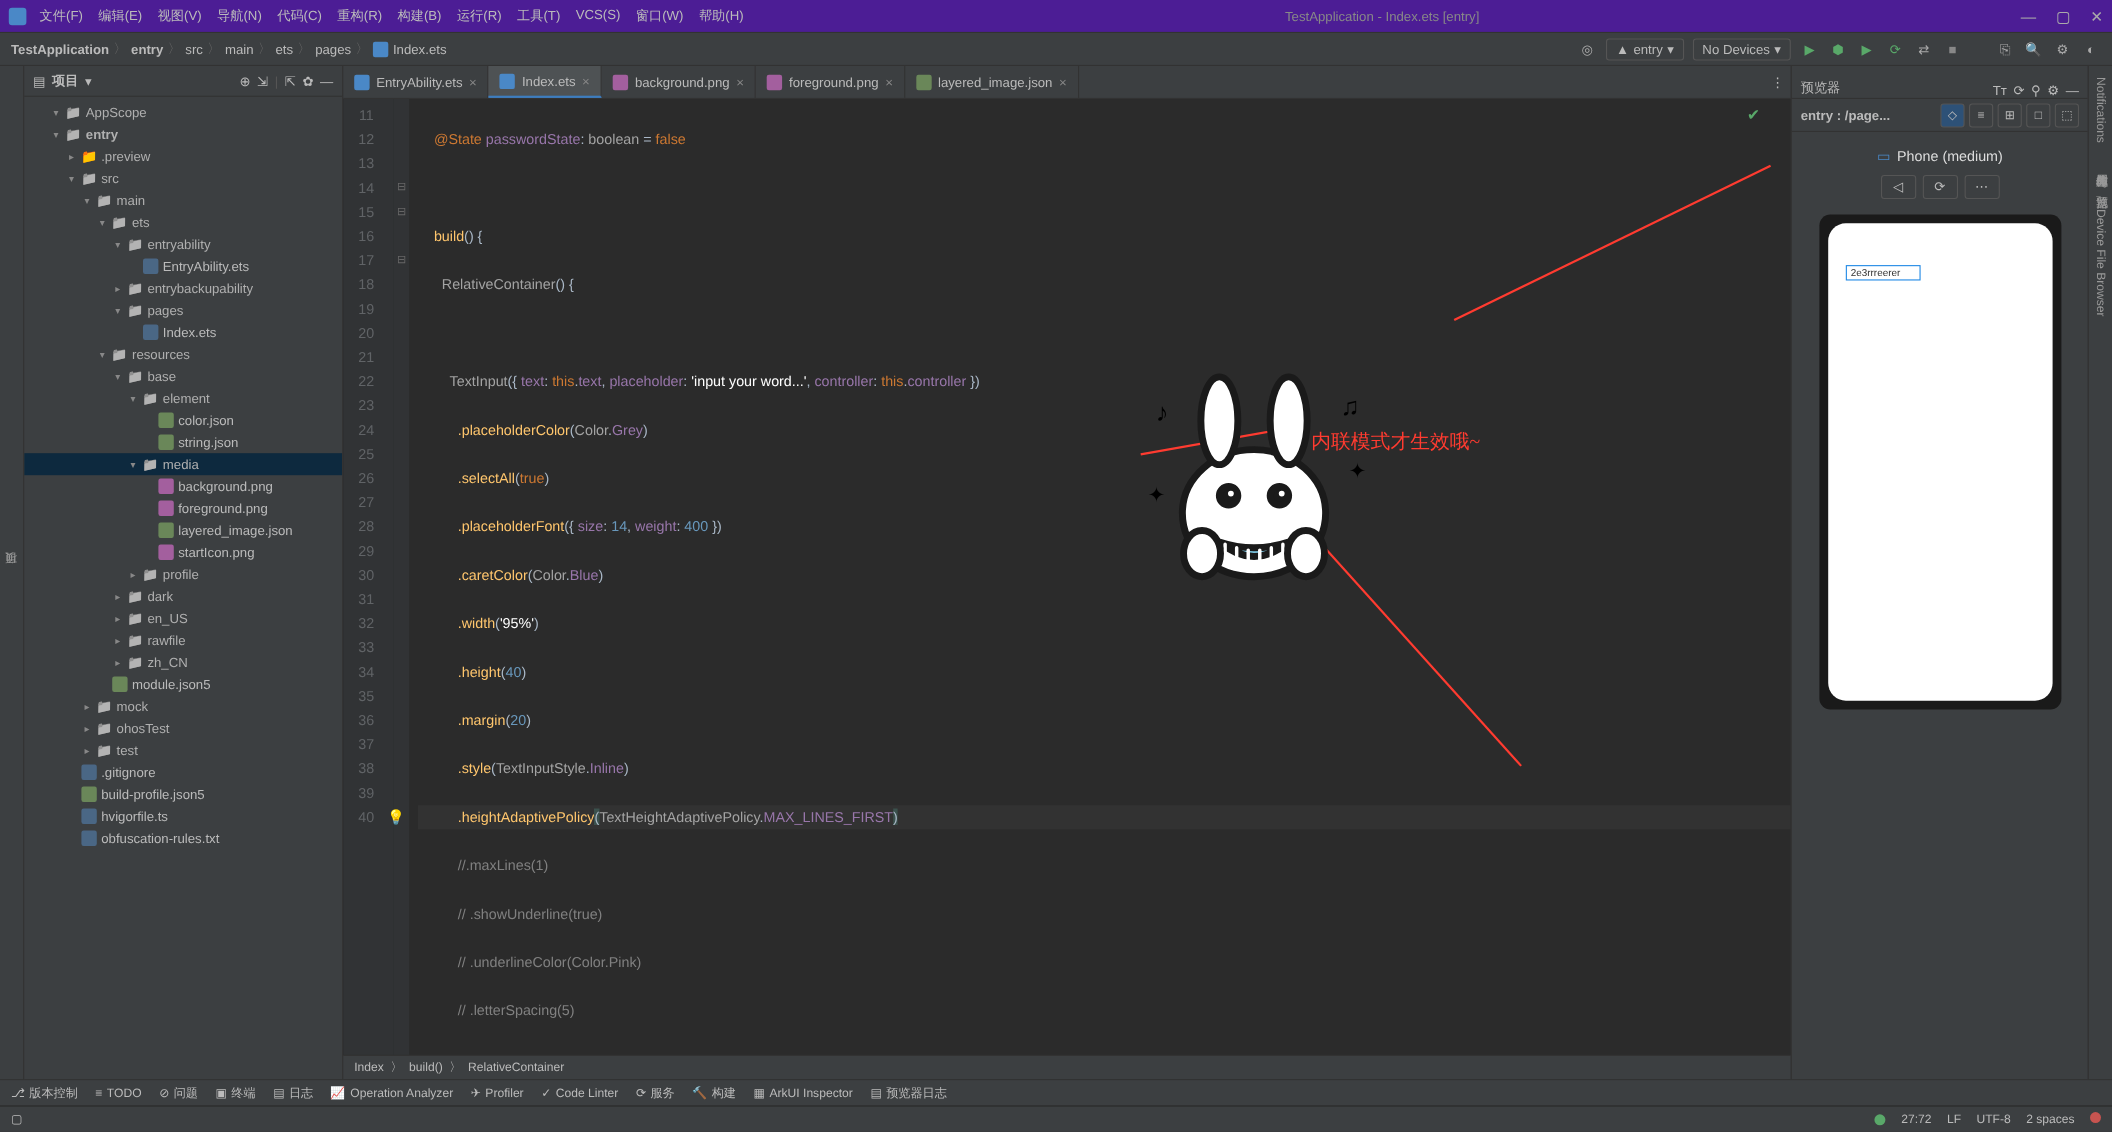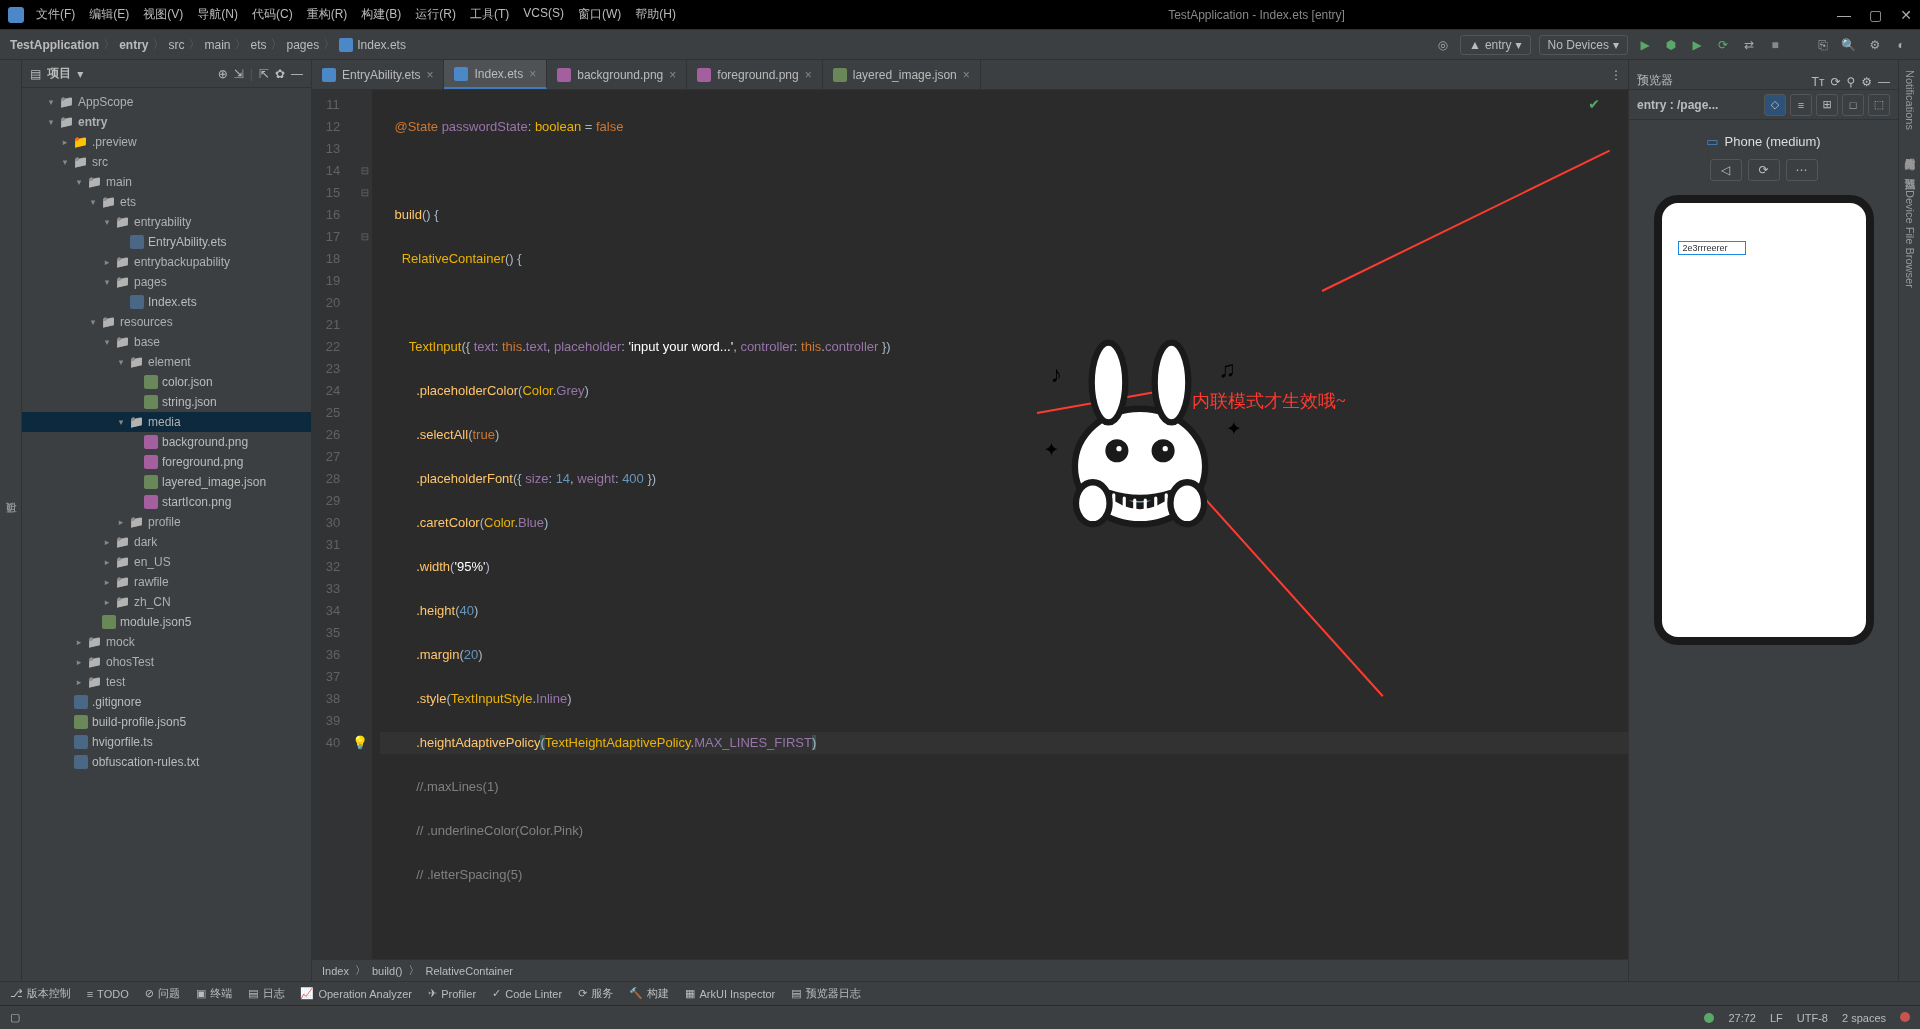--- a/index.html
+++ b/index.html
@@ -1,19 +1,19 @@
 <!DOCTYPE html>
 <html><head>
 <meta charset="utf-8">
 <style>
 * { margin: 0; padding: 0; box-sizing: border-box; font-family: "Segoe UI", "Microsoft YaHei", sans-serif; }
 body { background: #2b2b2b; color: #bbb; font-size: 12px; overflow: hidden; width: 1920px; height: 1029px; position: relative; }
 
 
-.titlebar { height: 30px; background: #000000; display: flex; align-items: center; padding: 0 8px; border-bottom: 1px solid #323232; }
+.titlebar { height: 30px; background: #4c1d95; display: flex; align-items: center; padding: 0 8px; border-bottom: 1px solid #323232; }
 .titlebar .logo { width: 16px; height: 16px; background: #4a88c7; border-radius: 3px; margin-right: 12px; }
 .titlebar .menu { display: flex; gap: 14px; }
 .titlebar .menu span { cursor: pointer; }
 .titlebar .title { flex: 1; text-align: center; color: #888; }
 .titlebar .winbtns { display: flex; gap: 18px; font-size: 14px; color: #aaa; }
 
 
 .navrow { height: 30px; background: #3c3f41; display: flex; align-items: center; padding: 0 10px; border-bottom: 1px solid #323232; }
 .navrow .crumb { display: flex; align-items: center; gap: 4px; }
 .navrow .crumb .sep { color: #666; }
@@ -62,21 +62,21 @@
 .gutter { width: 46px; text-align: center; padding: 4px 8px 4px 4px; color: #606366; background: #313335; user-select: none; }
 .gutter .gl { height: 22px; }
 .foldcol { width: 14px; background: #313335; padding-top: 4px; }
 .foldcol .f { height: 22px; text-align: center; color: #666; font-size: 10px; }
 .code { flex: 1; padding: 4px 0 4px 8px; white-space: pre; position: relative; }
 .code .ln { height: 22px; }
 .code .ln.hl { background: #323232; }
 .code .bulb { position: absolute; left: -20px; color: #f0a732; }
 
 .kw { color: #cc7832; }
-.type { color: #eab308; }
+.type { color: #a3a3a3; }
 .id { color: #9876aa; }
 .fn { color: #ffc66d; }
 .s { color: #ffffff; }
 .n { color: #6897bb; }
 .c { color: #808080; }
 .p { color: #a9b7c6; }
 .braceHi { background: #3b514d; }
 
 .annotation { position: absolute; top: 300px; left: 820px; color: #ff3b30; font-size: 18px; font-family: "Microsoft YaHei"; pointer-events: none; }
 .ann-line { position: absolute; background: #ff3b30; height: 2px; transform-origin: left center; }
@@ -88,21 +88,21 @@
 .preview .phead { height: 30px; display: flex; align-items: flex-end; padding: 0 8px; gap: 6px; border-bottom: 1px solid #323232; }
 .preview .phead .lbl { flex: 1; }
 .preview .pline2 { height: 30px; display: flex; align-items: center; padding: 0 8px; gap: 4px; border-bottom: 1px solid #323232; }
 .preview .pline2 .entrypath { flex: 1; font-weight: bold; overflow: hidden; text-overflow: ellipsis; white-space: nowrap; }
 .preview .iconsq { width: 22px; height: 22px; border: 1px solid #555; border-radius: 3px; display: flex; align-items: center; justify-content: center; font-size: 11px; }
 .preview .iconsq.active { background: #2d5177; }
 .preview .devarea { flex: 1; display: flex; flex-direction: column; align-items: center; padding: 14px 0; }
 .preview .devlabel { display: flex; align-items: center; gap: 6px; margin-bottom: 10px; color: #ddd; font-size: 13px; }
 .preview .devctrl { display: flex; gap: 6px; margin-bottom: 14px; }
 .preview .devctrl .btn { width: 32px; height: 22px; border: 1px solid #555; border-radius: 3px; display: flex; align-items: center; justify-content: center; }
-.preview .device { width: 220px; height: 450px; background: #1a1a1a; border-radius: 24px; padding: 8px; }
+.preview .device { width: 220px; height: 450px; background: #1a1a1a; border-radius: 10px; padding: 8px; }
 .preview .screen { width: 100%; height: 100%; background: #fff; border-radius: 16px; position: relative; }
 .preview .screen .inputbox { position: absolute; top: 38px; left: 16px; right: 120px; border: 1.5px solid #1e88e5; padding: 1px 4px; font-size: 9px; color: #333; font-family: sans-serif; }
 
 
 .rstripe { width: 22px; background: #3c3f41; border-left: 1px solid #323232; padding: 10px 2px; display: flex; flex-direction: column; align-items: center; gap: 20px; font-size: 11px; color: #999; }
 .rstripe div { writing-mode: vertical-rl; }
 
 
 .bottombar { height: 24px; background: #3c3f41; border-top: 1px solid #323232; display: flex; align-items: center; padding: 0 10px; gap: 16px; font-size: 11px; }
 .bottombar .bitem { display: flex; align-items: center; gap: 4px; }
@@ -482,20 +482,21 @@
 <div class="ln">          <span class="fn">.placeholderColor</span><span class="p">(</span><span class="type">Color</span><span class="p">.</span><span class="id">Grey</span><span class="p">)</span></div>
 <div class="ln">          <span class="fn">.selectAll</span><span class="p">(</span><span class="kw">true</span><span class="p">)</span></div>
 <div class="ln">          <span class="fn">.placeholderFont</span><span class="p">({ </span><span class="id">size</span><span class="p">: </span><span class="n">14</span><span class="p">, </span><span class="id">weight</span><span class="p">: </span><span class="n">400</span><span class="p"> })</span></div>
 <div class="ln">          <span class="fn">.caretColor</span><span class="p">(</span><span class="type">Color</span><span class="p">.</span><span class="id">Blue</span><span class="p">)</span></div>
 <div class="ln">          <span class="fn">.width</span><span class="p">(</span><span class="s">'95%'</span><span class="p">)</span></div>
 <div class="ln">          <span class="fn">.height</span><span class="p">(</span><span class="n">40</span><span class="p">)</span></div>
 <div class="ln">          <span class="fn">.margin</span><span class="p">(</span><span class="n">20</span><span class="p">)</span></div>
 <div class="ln">          <span class="fn">.style</span><span class="p">(</span><span class="type">TextInputStyle</span><span class="p">.</span><span class="id">Inline</span><span class="p">)</span></div>
 <div class="ln hl"><span class="bulb">💡</span>          <span class="fn">.heightAdaptivePolicy</span><span class="p braceHi">(</span><span class="type">TextHeightAdaptivePolicy</span><span class="p">.</span><span class="id">MAX_LINES_FIRST</span><span class="p braceHi">)</span></div>
 <div class="ln">          <span class="c">//.maxLines(1)</span></div>
+<div class="ln">          <span class="c">// .showUnderline(true)</span></div>
 <div class="ln">          <span class="c">// .underlineColor(Color.Pink)</span></div>
 <div class="ln">          <span class="c">// .letterSpacing(5)</span></div>
 
 
 
 
 
 
 
 

